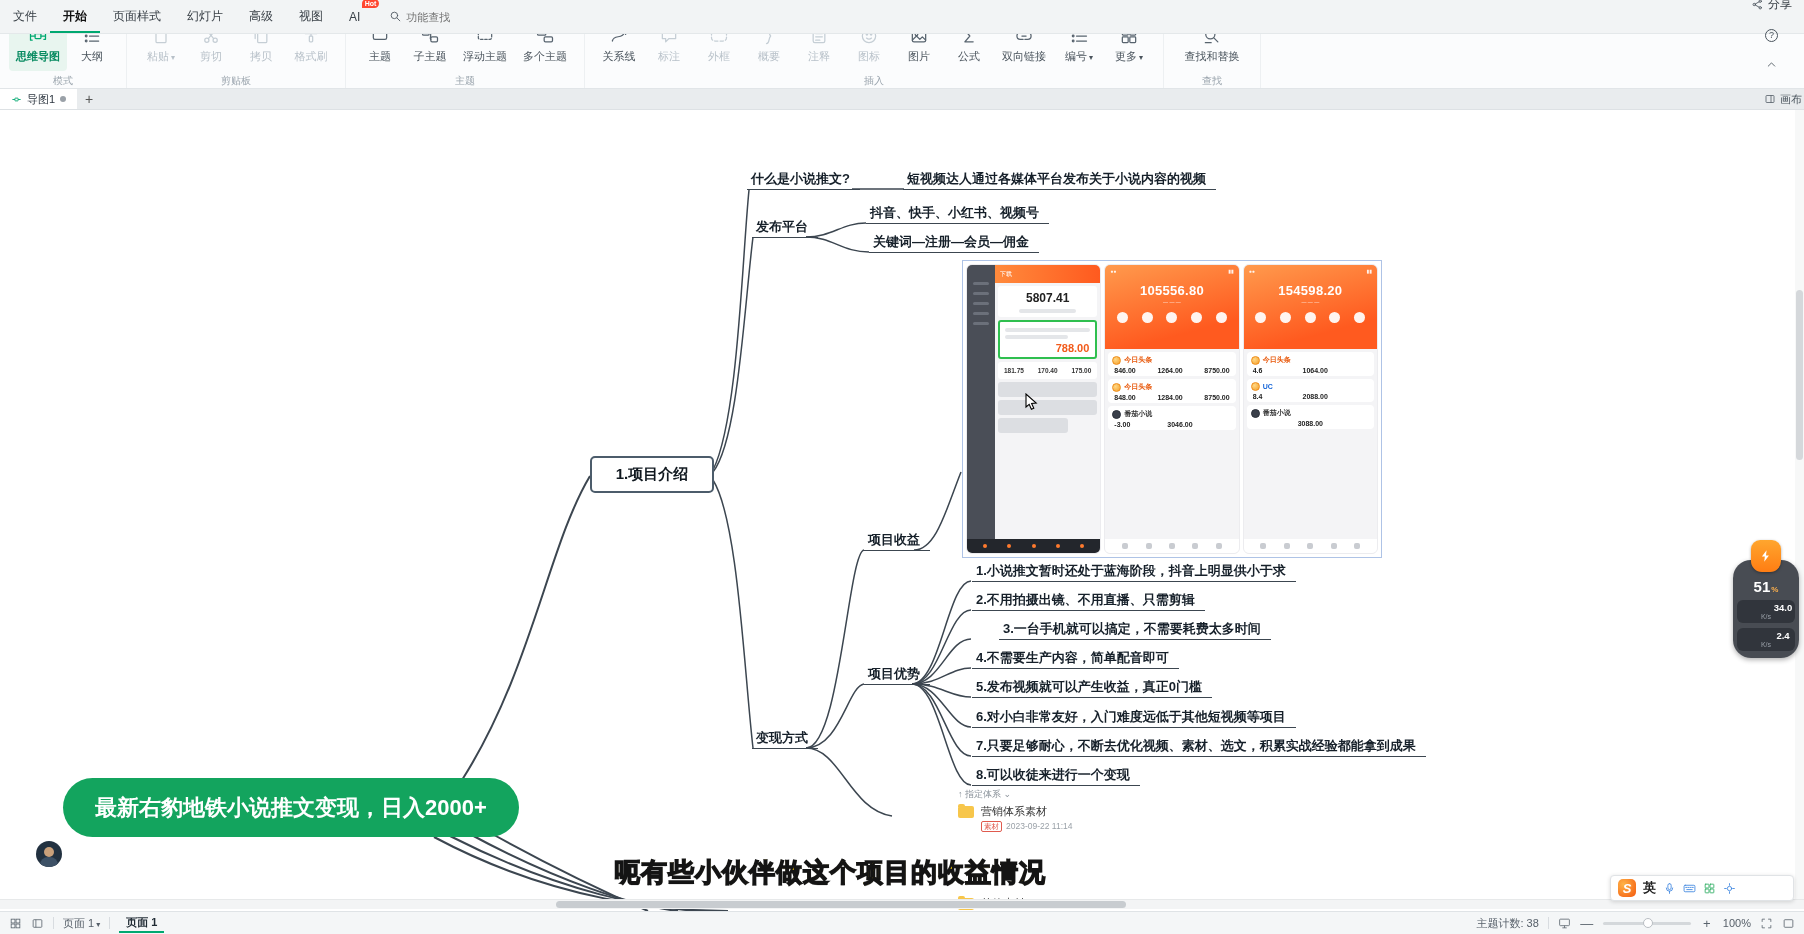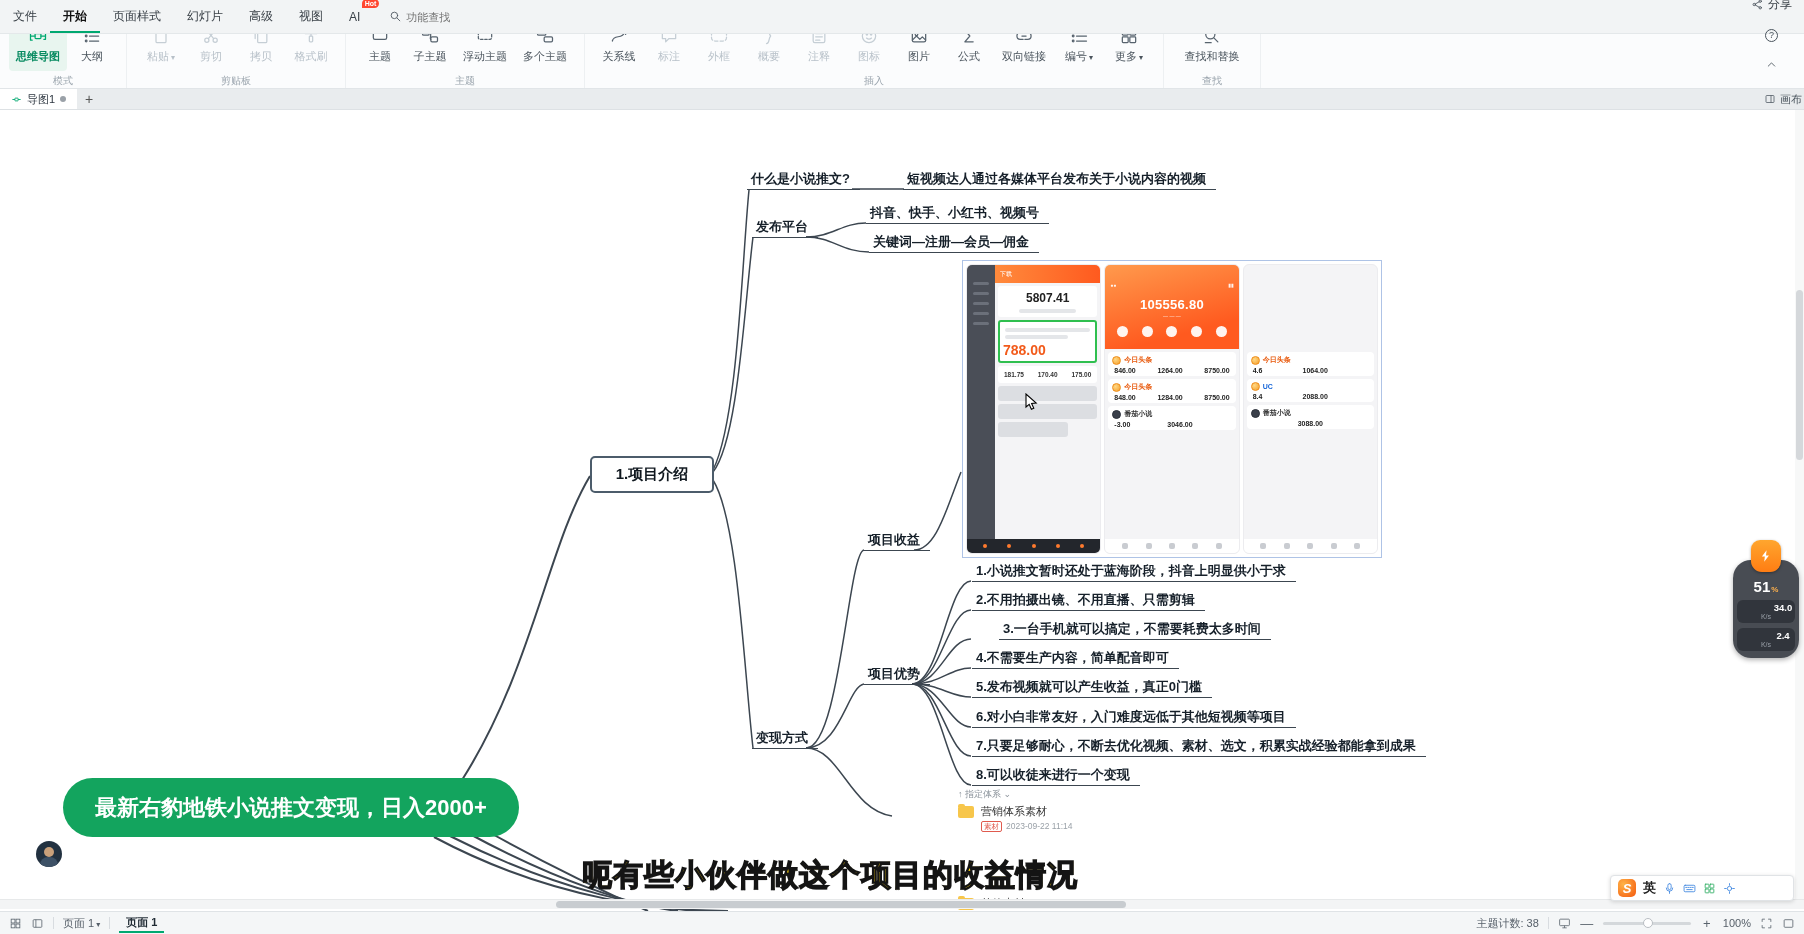--- a/index.html
+++ b/index.html
@@ -51,26 +51,26 @@
   .connectors path.thick { stroke-width:2; }
 
   .mm-node { position:absolute; z-index:4; font-size:13px; font-weight:bold; color:#16202a; border-bottom:1.5px solid #3c4650; padding:1px 10px 3px 4px; white-space:nowrap; line-height:15px; }
   .root-node { position:absolute; left:590px; top:346px; width:124px; height:37px; background:#fff; border:2px solid #4c5c6b; border-radius:5px; display:flex; align-items:center; justify-content:center; font-size:15px; font-weight:bold; color:#10181f; z-index:5; }
 
   .center-pill { position:absolute; left:63px; top:668px; width:456px; height:59px; background:#13a45e; border-radius:30px; color:#fff; display:flex; align-items:center; justify-content:center; font-size:22px; font-weight:bold; z-index:6; white-space:nowrap; }
   .presenter-avatar { position:absolute; left:36px; top:731px; width:26px; height:26px; border-radius:50%; background:#223140; z-index:7; overflow:hidden; }
   .presenter-avatar::before { content:""; position:absolute; left:8px; top:6px; width:10px; height:10px; border-radius:50%; background:#c9a07a; }
   .presenter-avatar::after { content:""; position:absolute; left:4px; top:16px; width:18px; height:10px; border-radius:8px 8px 0 0; background:#3d5166; }
 
-  .subtitle { position:absolute; left:420px; top:745px; width:820px; text-align:center; font-size:30px; font-weight:bold; color:#ffd40a; -webkit-text-stroke:1.3px #141414; text-shadow:0 1px 0 rgba(0,0,0,.35); z-index:10; letter-spacing:1px; }
+  .subtitle { position:absolute; left:420px; top:745px; width:820px; text-align:center; font-size:26px; font-weight:bold; color:#ffd40a; -webkit-text-stroke:1.3px #141414; text-shadow:0 1px 0 rgba(0,0,0,.35); z-index:10; letter-spacing:1px; }
 
   
   .image-frame { position:absolute; left:962px; top:150px; width:420px; height:298px; border:1px solid #aec3e6; background:#fff; padding:3px; display:flex; gap:3px; z-index:5; }
   .phone { flex:1; position:relative; border-radius:6px; overflow:hidden; background:#f4f4f6; border:1px solid #ececef; }
-  .phead { height:84px; background:linear-gradient(165deg,#ff9a4d,#ff5a1f 75%); color:#fff; padding-top:17px; }
+  .phead { height:84px; background:linear-gradient(165deg,#ff9a4d,#ff5a1f 75%); color:#fff; padding-top:3px; }
   .pstatus { display:flex; justify-content:space-between; padding:0 5px; font-size:5px; opacity:.9; }
   .pbig { text-align:center; font-size:13px; font-weight:bold; margin-top:9px; letter-spacing:.3px; }
   .psub { text-align:center; font-size:5px; opacity:.85; margin-top:1px; }
   .picons { display:flex; justify-content:space-around; margin-top:7px; padding:0 5px; }
   .picon { width:11px; height:11px; border-radius:50%; background:rgba(255,255,255,.93); }
   .pbody { position:absolute; top:84px; bottom:14px; left:0; right:0; background:#f4f4f6; }
   .p-row { background:#fff; border-radius:4px; margin:3px 3px 0; padding:3px 4px 2px; }
   .rname { display:flex; align-items:center; gap:3px; font-size:7px; font-weight:bold; color:#e8590c; }
   .rname.blue { color:#1565d8; }
   .rname.dark { color:#333; }
@@ -81,21 +81,21 @@
   .pnav i { width:6px; height:6px; background:#c9ccd1; border-radius:2px; }
   
   .p1side { position:absolute; left:0; top:0; bottom:14px; width:28px; background:#4a4e57; padding-top:10px; z-index:2; }
   .p1side i { display:block; width:16px; height:3px; background:#6b707a; border-radius:2px; margin:7px auto 0; }
   .p1top { margin-left:28px; height:18px; background:linear-gradient(90deg,#ff8a3c,#ff5a1f); color:#fff; font-size:6px; display:flex; align-items:center; padding:0 5px; }
   .p1main { margin-left:28px; padding:3px; }
   .p1card { background:#fff; border-radius:3px; text-align:center; padding:5px 2px 4px; }
   .p1big { font-size:12px; font-weight:bold; color:#222; }
   .p1sel { border:2px solid #2fbf4f; background:#fff; border-radius:3px; margin-top:3px; padding:3px 3px 2px; }
   .gl { height:4px; background:#e4e6e9; border-radius:2px; margin:3px 2px; }
-  .hl { color:#f25a1a; font-size:14px; font-weight:bold; padding:0 3px 1px 0; }
+  .hl { color:#f25a1a; font-size:11px; font-weight:bold; text-align:right; padding:0 3px 1px 0; }
   .p1cols { display:flex; justify-content:space-between; background:#fff; border-radius:3px; margin-top:3px; padding:5px 6px; font-size:6.5px; font-weight:bold; color:#333; }
   .p1g { height:15px; background:#dcdee2; border-radius:3px; margin-top:3px; }
   .p1nav { position:absolute; bottom:0; left:0; right:0; height:14px; background:#23262c; display:flex; align-items:center; justify-content:space-around; padding:0 6px; z-index:3; }
   .p1nav i { width:4px; height:4px; background:#ff7a2e; border-radius:50%; }
   .cursor { position:absolute; left:62px; top:132px; z-index:9; }
 
   
   .files { position:absolute; left:958px; top:678px; width:300px; z-index:4; }
   .files-header { font-size:9px; color:#8a929a; }
   .files-header::before { content:"↑ "; }
@@ -570,20 +570,35 @@
       <div class="pnav">
           <i></i>
           <i></i>
           <i></i>
           <i></i>
           <i></i>
         </div>
     </div>
 
     <div class="phone">
+      <div class="phead">
+        <div class="pstatus">
+            <span>●●</span>
+            <span>▮▮</span>
+          </div>
+        <div class="pbig">154598.20</div>
+        <div class="psub">— — —</div>
+        <div class="picons">
+            <span class="picon"></span>
+            <span class="picon"></span>
+            <span class="picon"></span>
+            <span class="picon"></span>
+            <span class="picon"></span>
+          </div>
+      </div>
       <div class="pbody">
         <div class="p-row">
           <div class="rname">
               <span class="avatar-dot"></span>
               <span>今日头条</span>
             </div>
           <div class="rvals">
               <span>4.6</span>
               <span>1064.00</span>
               <span></span>

